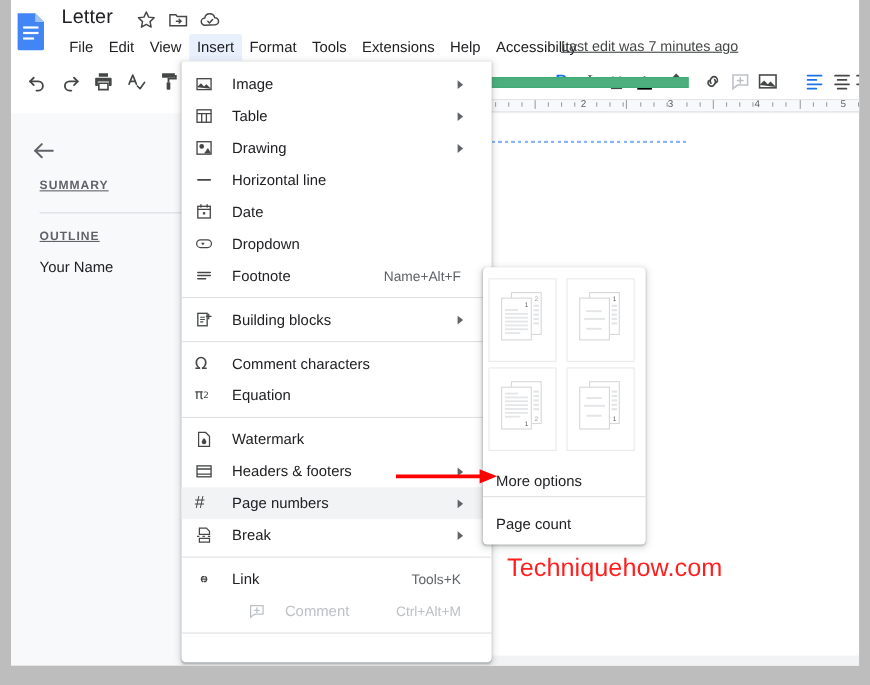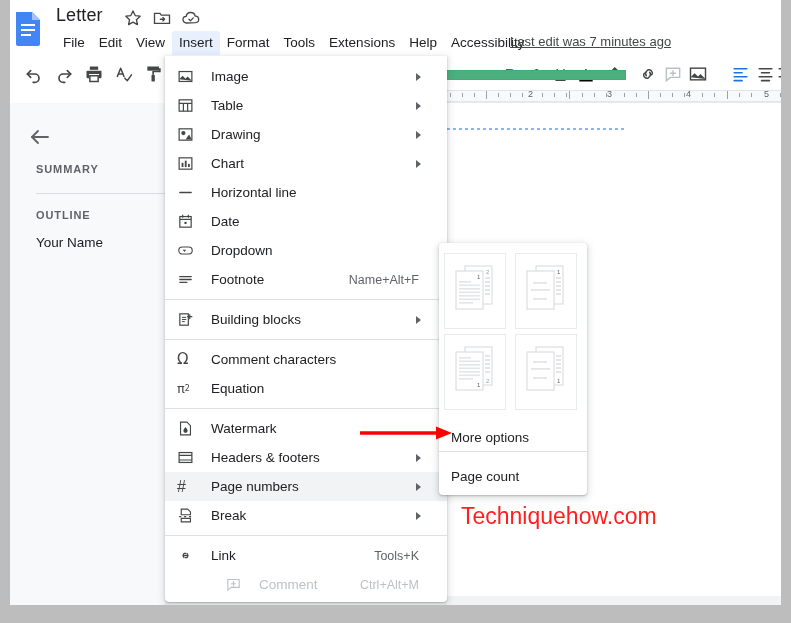--- a/index.html
+++ b/index.html
@@ -137,20 +137,21 @@
   .sb-back {
     position: absolute; left: 18px; top: 22px;
     width: 24px; height: 24px;
     color: #5f6368;
   }
   .sb-head {
     position: absolute; left: 26px;
     font-size: 11px; font-weight: bold;
     letter-spacing: .9px;
     color: #5f6368;
+    text-decoration: underline;
   }
   .sb-divider {
     position: absolute; left: 26px;
     width: 129px; height: 1px;
     background: #dadce0;
   }
   .sb-entry {
     position: absolute; left: 26px;
     font-size: 13.5px; color: #202124;
   }
@@ -568,32 +569,20 @@
           <svg width="17" height="17" viewBox="0 0 24 24" fill="none" stroke="#444746" stroke-width="1.7">
             <rect x="3" y="4" width="18" height="16"></rect>
             <circle cx="9" cy="10" r="3" fill="#444746" stroke="none"></circle>
             <path d="M12 19 l5 -7 4 7 Z" fill="#444746" stroke="none"></path>
           </svg>
         </span>
         <span class="mlabel">Drawing</span>
         <span class="marrow"></span>
       </div>
 
-      <div class="mrow">
-        <span class="mi">
-          <svg width="17" height="17" viewBox="0 0 24 24" fill="none" stroke="#444746" stroke-width="1.7">
-            <rect x="3" y="4" width="18" height="16"></rect>
-            <rect x="6.5" y="11" width="2.6" height="6" fill="#444746" stroke="none"></rect>
-            <rect x="11" y="8" width="2.6" height="9" fill="#444746" stroke="none"></rect>
-            <rect x="15.5" y="12.5" width="2.6" height="4.5" fill="#444746" stroke="none"></rect>
-          </svg>
-        </span>
-        <span class="mlabel">Chart</span>
-        <span class="marrow"></span>
-      </div>
 
       <div class="mrow">
         <span class="mi">
           <svg width="17" height="17" viewBox="0 0 24 24" stroke="#444746" stroke-width="2" stroke-linecap="round">
             <path d="M4 12 h16"></path>
           </svg>
         </span>
         <span class="mlabel">Horizontal line</span>
       </div>
 

